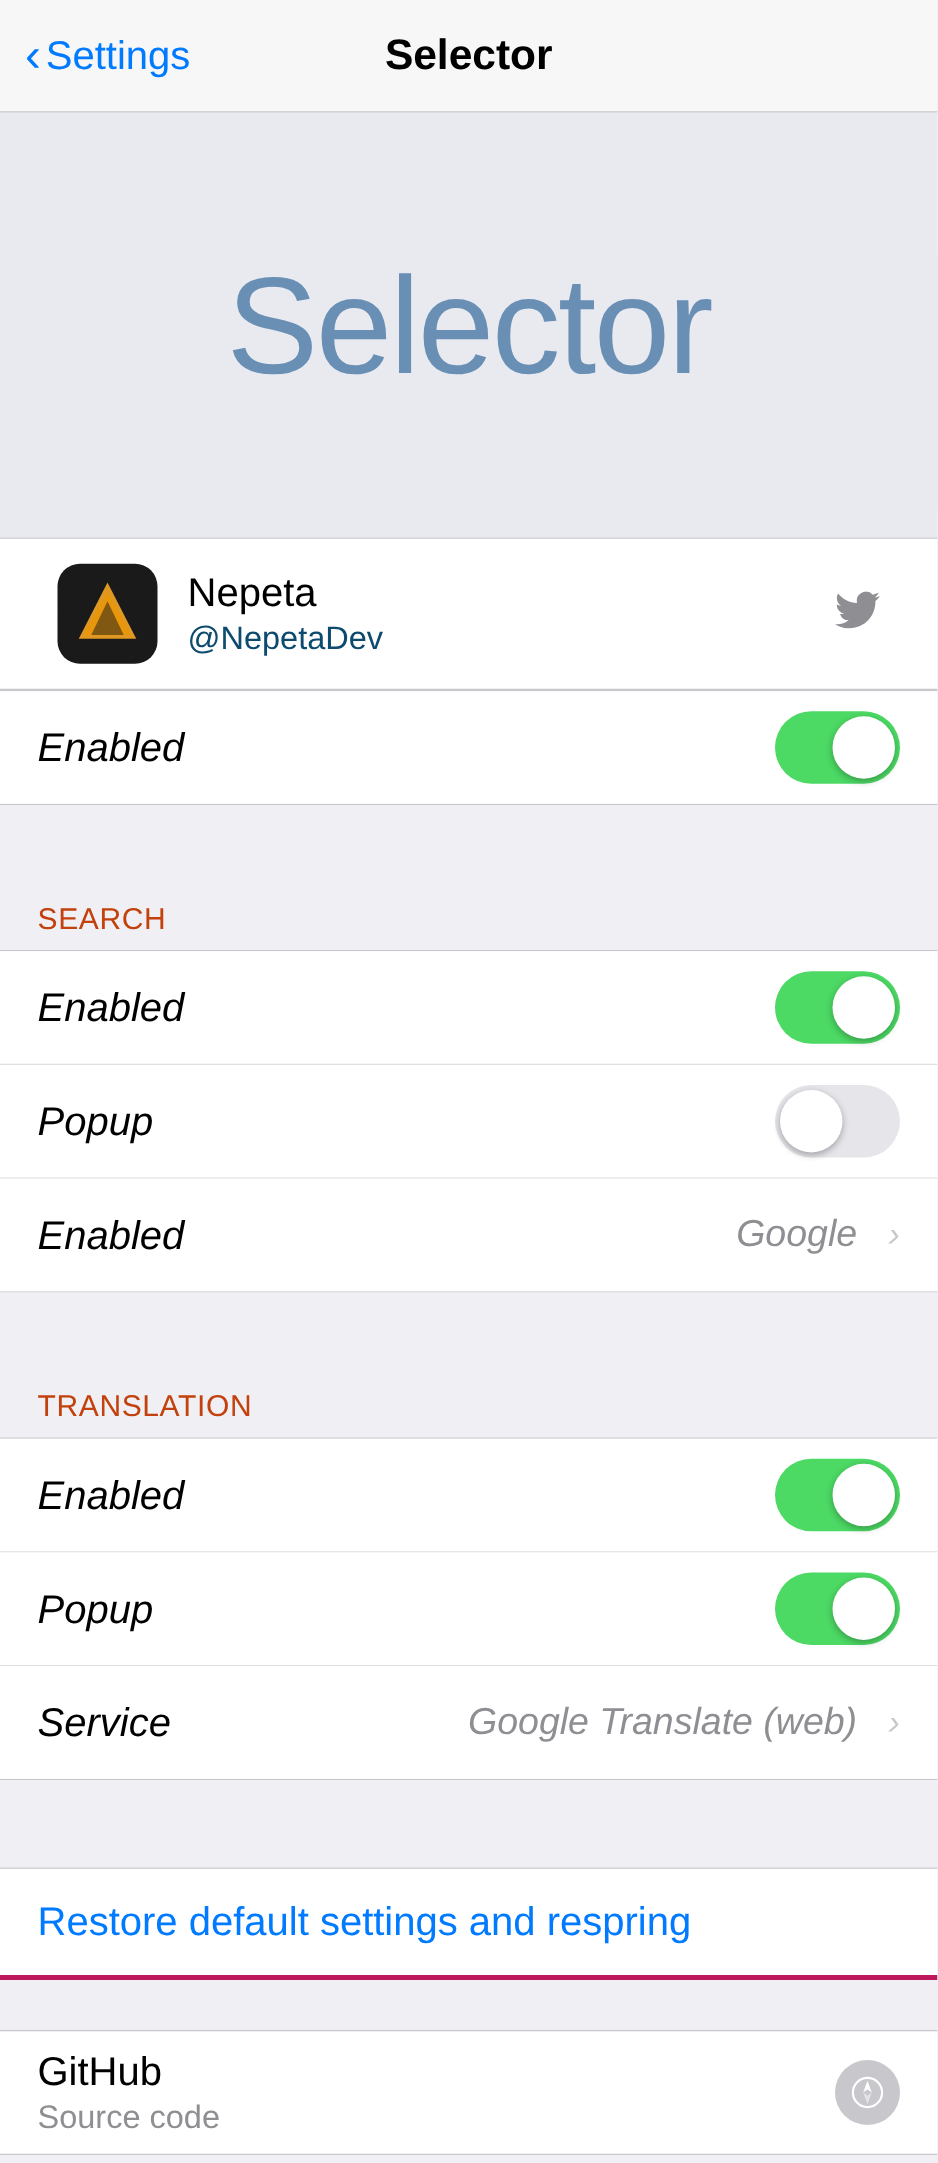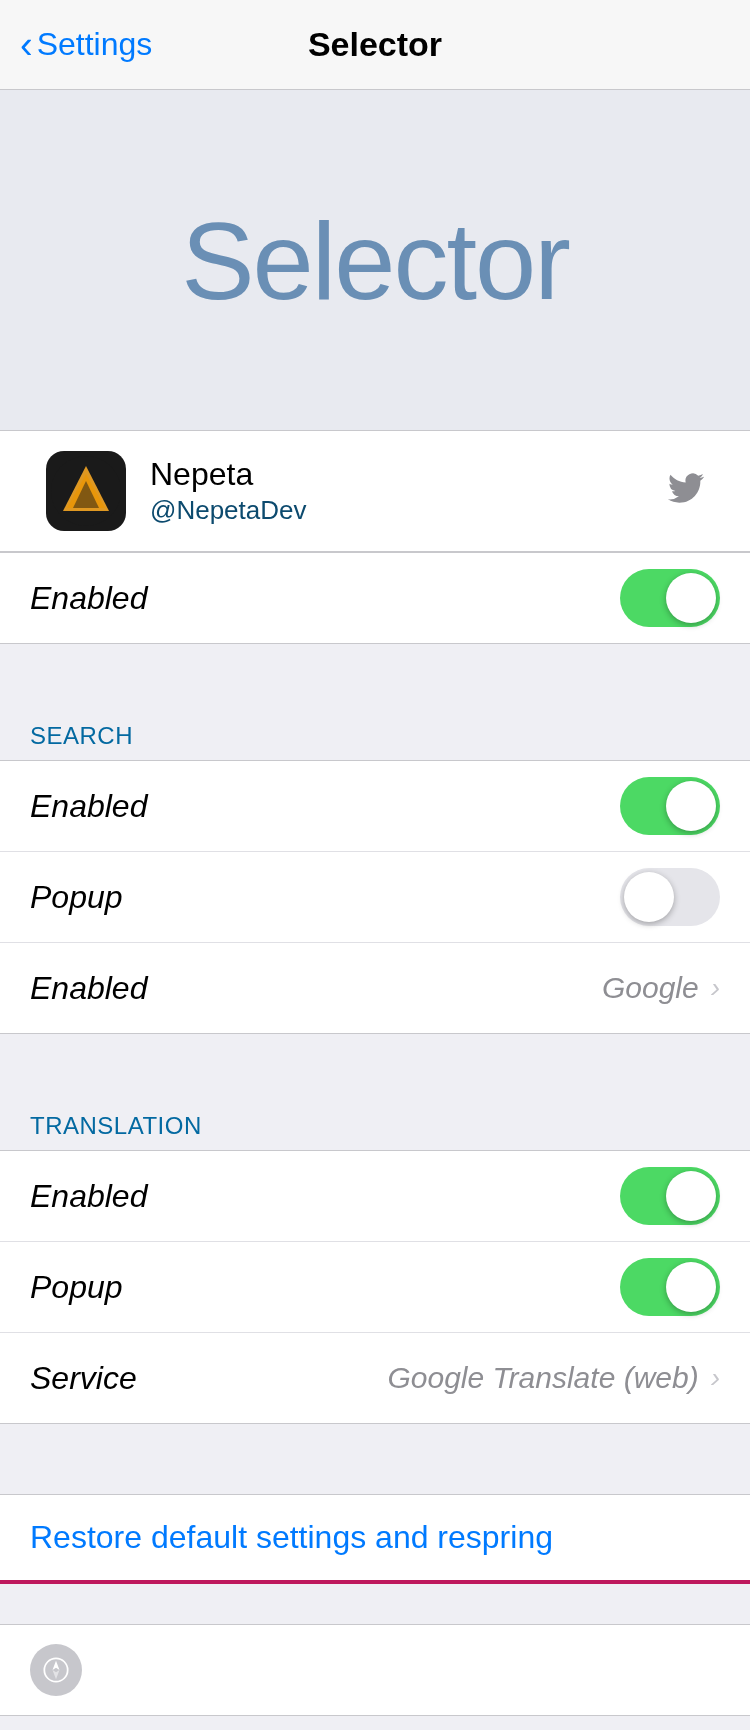--- a/index.html
+++ b/index.html
@@ -61,21 +61,21 @@
       font-weight: 300;
       color: #6a8fb5;
       letter-spacing: -2px;
     }
 
     .section-header {
       background: #efeff4;
       padding: 28px 30px 10px;
       font-size: 24px;
       font-weight: 500;
-      color: #0369a1;
+      color: #c2410c;
       letter-spacing: 0.5px;
       text-transform: uppercase;
     }
 
     .settings-group {
       background: #fff;
       border-top: 1px solid #c8c8cc;
       border-bottom: 1px solid #c8c8cc;
     }
 
@@ -97,21 +97,21 @@
     .row-label {
       font-size: 32px;
       color: #000;
     }
 
     .row-value {
       display: flex;
       align-items: center;
       color: #8e8e93;
       font-size: 30px;
-      gap: 12px;
+      gap: 25px;
     }
 
     .chevron-right {
       color: #c7c7cc;
       font-size: 28px;
     }
 
     
     .toggle {
       width: 100px;
@@ -364,20 +364,24 @@
 
 <div class="spacer-section"></div>
 <div class="small-spacer"></div>
 
 <div class="restore-row">
   <span class="restore-text">Restore default settings and respring</span>
 </div>
 
 <div class="github-group">
   <div class="github-row">
+    <div class="github-info">
+      <div class="github-title">GitHub</div>
+      <div class="github-sub">Source code</div>
+    </div>
     <div class="compass-icon">
       <svg width="28" height="28" viewBox="0 0 24 24" fill="white" xmlns="http://www.w3.org/2000/svg">
         <circle cx="12" cy="12" r="10" stroke="white" stroke-width="1.5" fill="none"></circle>
         <polygon points="12,4 15,12 12,10 9,12" fill="white"></polygon>
         <polygon points="12,20 9,12 12,14 15,12" fill="white" opacity="0.5"></polygon>
       </svg>
     </div>
   </div>
 </div>
 

